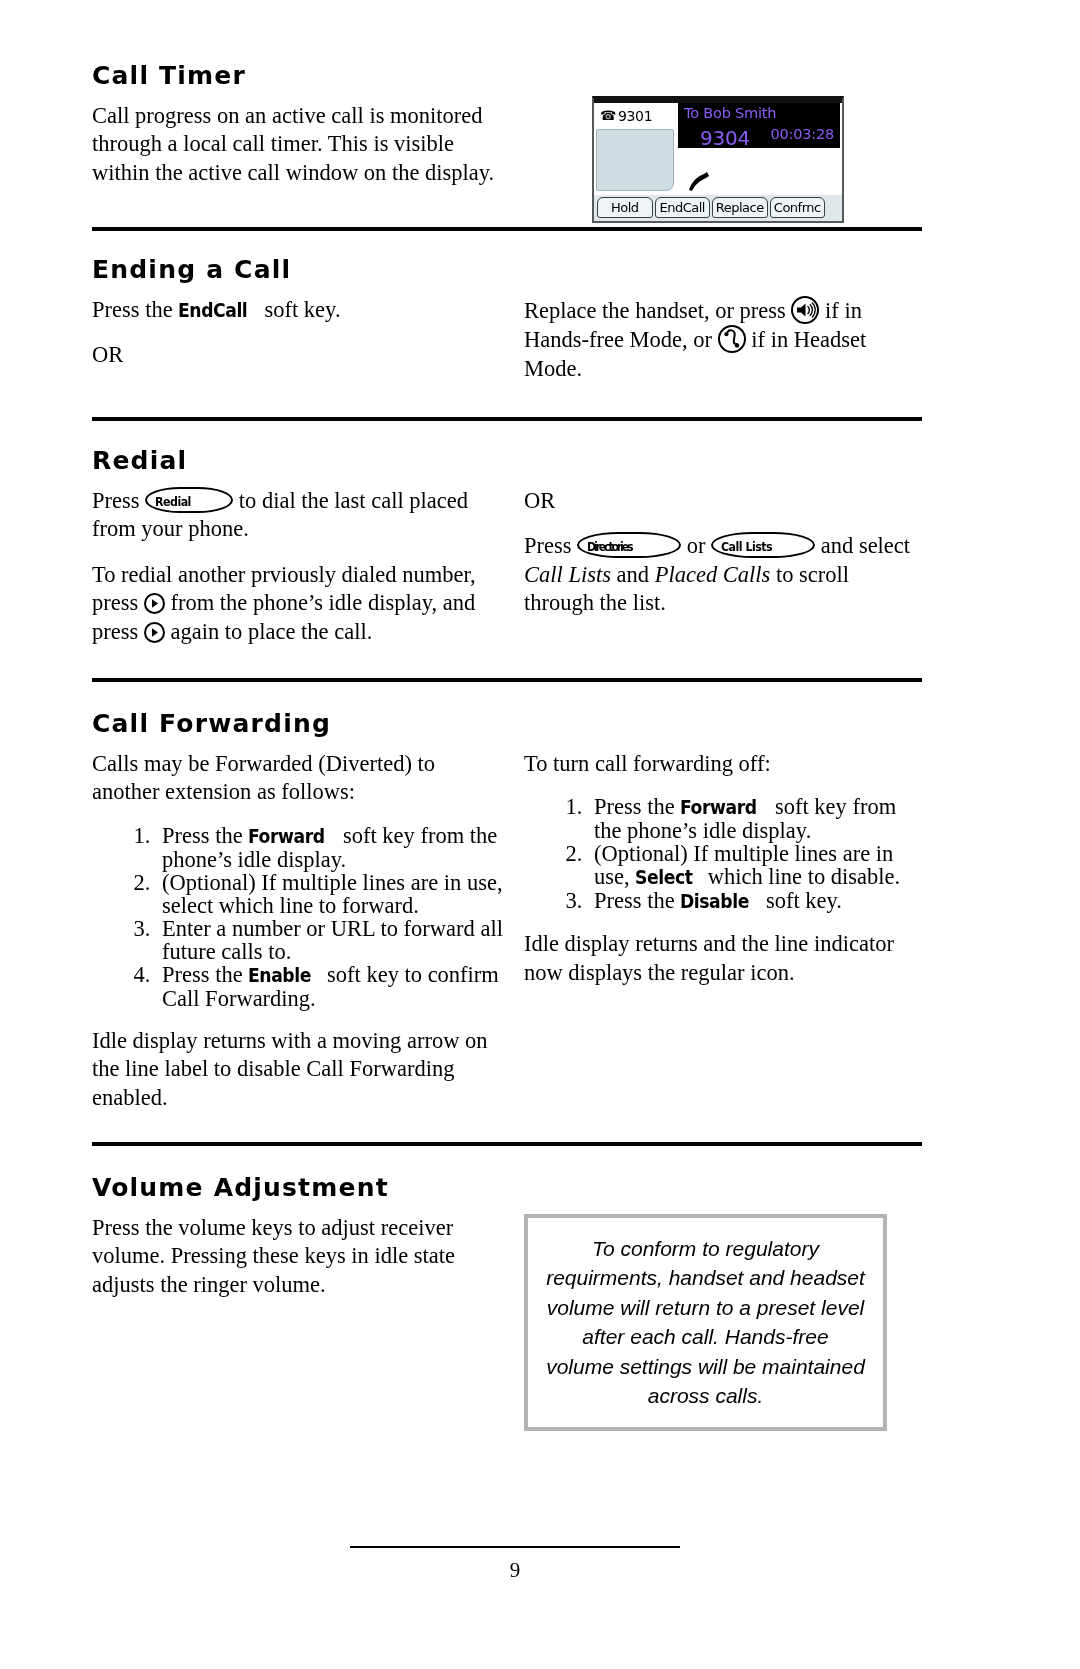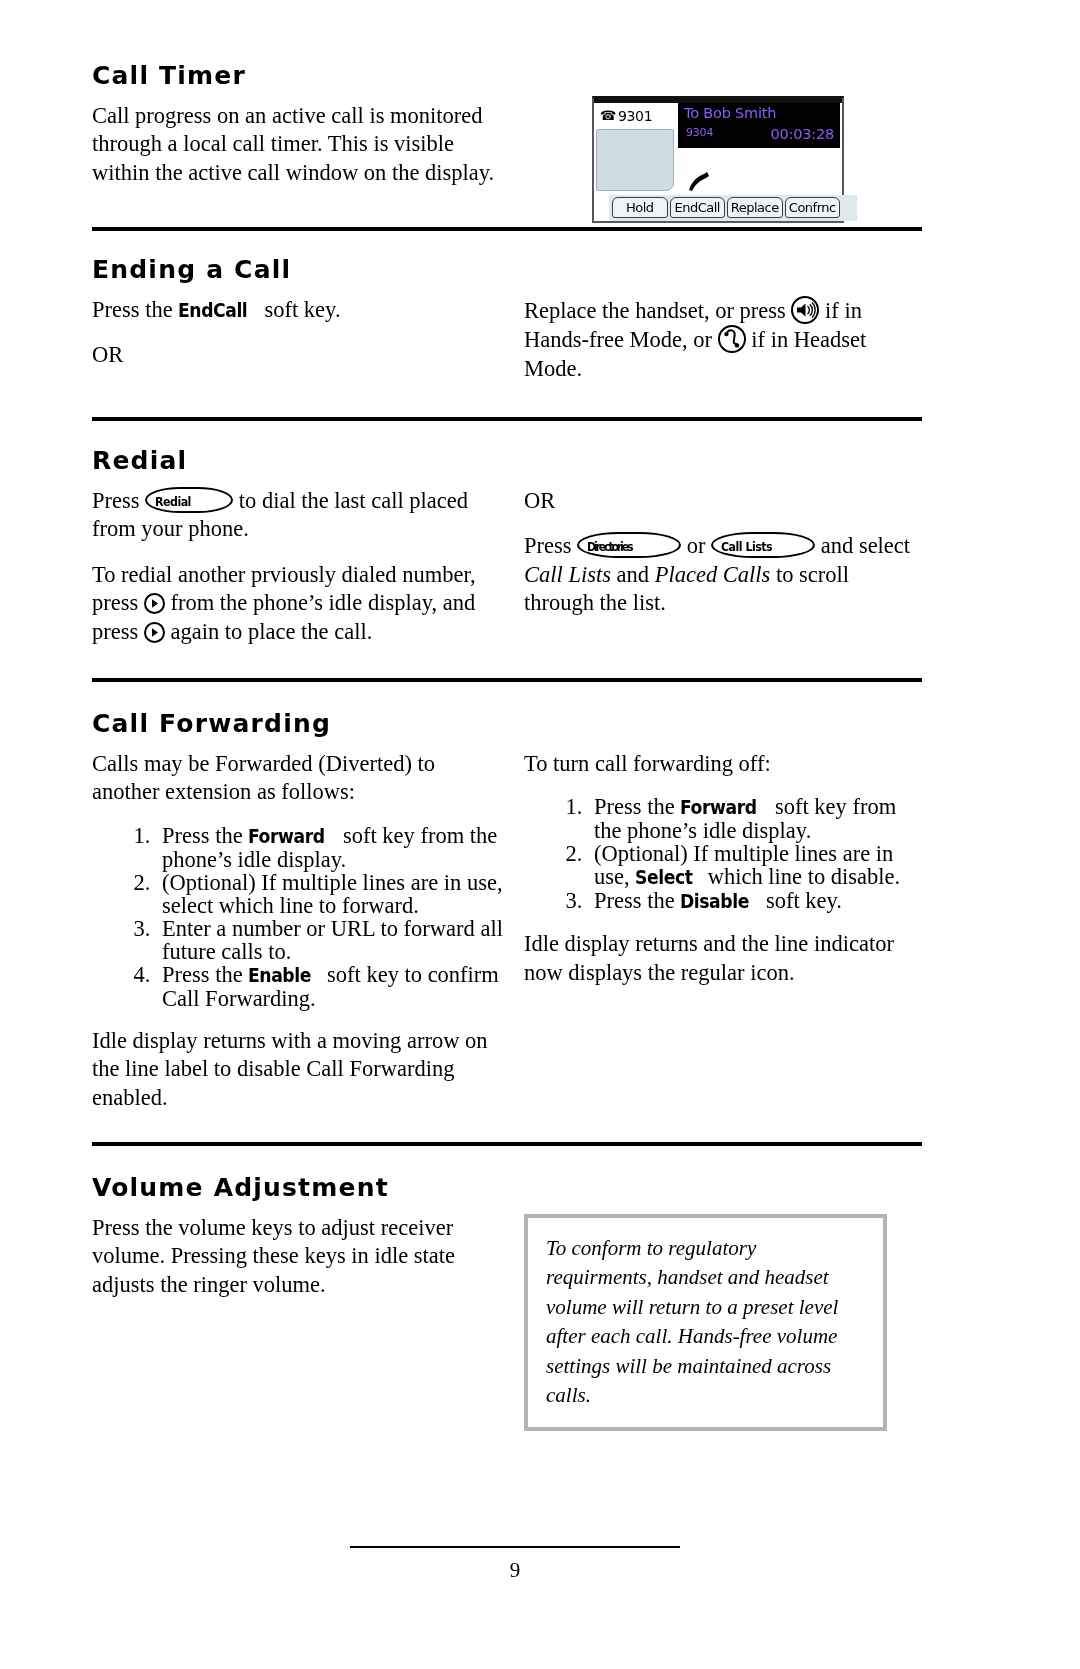--- a/index.html
+++ b/index.html
@@ -175,42 +175,41 @@
     height: 45px;
     background: #000;
     color: #8b5cf6;
     font-family: "DejaVu Sans", sans-serif;
   }
   .ph-callbox .l1 {
     position: absolute; left: 6px; top: 2px;
     font-size: 14.5px; letter-spacing: -0.2px;
   }
   .ph-callbox .l2 {
-    position: absolute; left: 8px; top: 23px;
-    font-size: 11px; letter-spacing: -0.2px;
+    position: absolute; left: 22px; top: 23px;
+    font-size: 20px; letter-spacing: -0.2px;
   }
   .ph-callbox .tm {
     position: absolute; right: 6px; top: 23px;
     font-size: 14.5px; letter-spacing: -0.2px;
   }
   .ph-handset {
     position: absolute;
     left: 92px; top: 72px;
     width: 26px; height: 22px;
   }
   .ph-softrow {
     position: absolute;
     left: 0; bottom: 0;
     width: 100%;
     height: 26px;
     background: #dfe9ec;
     display: flex;
     align-items: flex-start;
     padding: 2px 16px 0 2px;
-    margin-left: 15px;
   }
   .ph-sk {
     flex: 1;
     margin: 0 1px;
     height: 21px;
     border: 1.4px solid #3a3f41;
     border-radius: 6px 6px 3px 3px;
     background: #eef4f6;
     font-family: "DejaVu Sans", sans-serif;
     font-size: 13px;
@@ -228,21 +227,22 @@
     width: 363px;
     border: 4px solid #b3b3b3;
     background: #fff;
     padding: 16px 18px 16px 18px;
   }
   .notebox p {
     margin: 0;
     font-size: 21px;
     line-height: 29.5px;
     font-style: italic;
-    font-family: Liberation Serif, serif;
+    font-family: Liberation Sans, sans-serif;
+    text-align: center;
   }
 
   
   .footer {
     position: absolute;
     left: 350px;
     bottom: 86px;
     width: 330px;
     text-align: center;
   }

